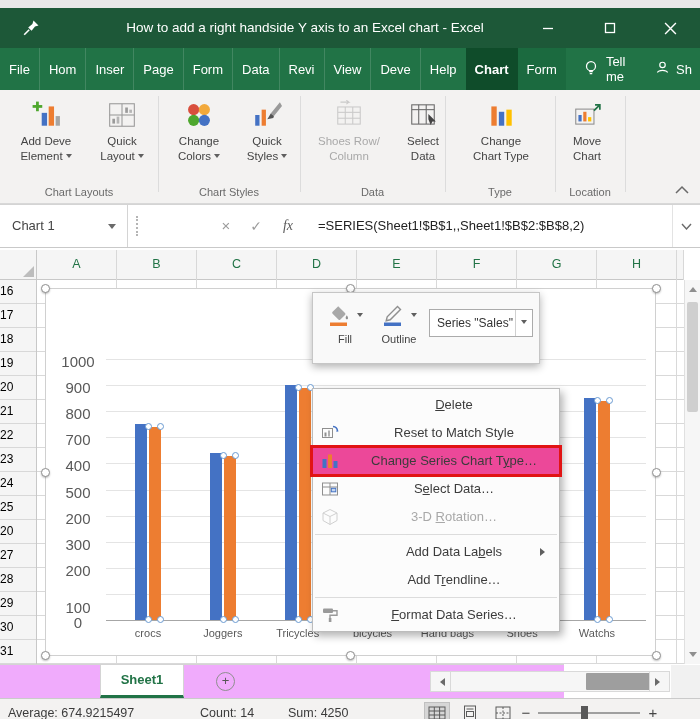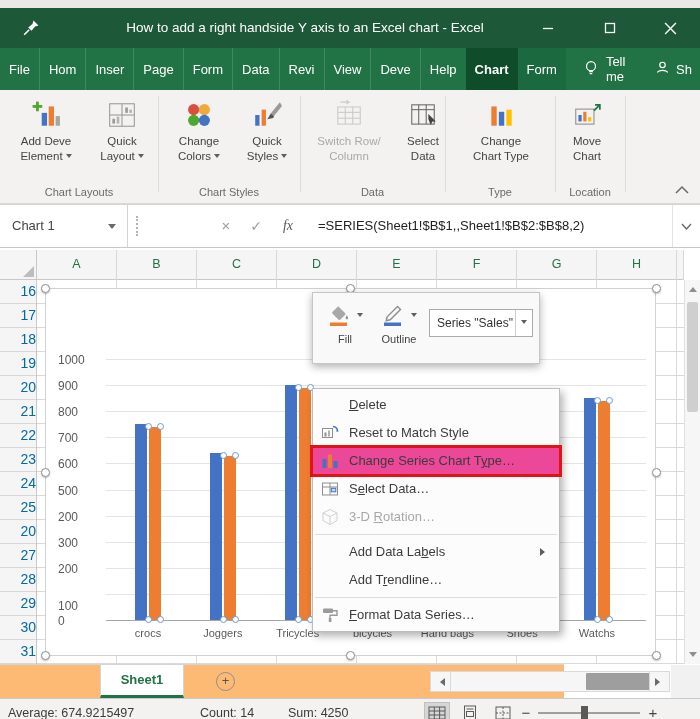--- a/index.html
+++ b/index.html
@@ -49,68 +49,68 @@
   .fexpand { position:absolute; right:0; top:0; width:28px; height:42px; border-left:1px solid #e3e3e3; display:flex; align-items:center; justify-content:center; }
 
   
   #sheet { position:absolute; left:0; top:242px; width:700px; height:414px; background:#fff; }
   .selectall { position:absolute; left:0; top:0; width:37px; height:30px; background:#f5f5f5; border-right:1px solid #c8c8c8; border-bottom:1px solid #c8c8c8; }
   .corner-tri { position:absolute; right:2px; bottom:2px; width:0; height:0; border-left:11px solid transparent; border-bottom:11px solid #bdbdbd; }
   #col-headers { position:absolute; left:37px; top:0; width:647px; height:30px; display:flex; background:#f5f5f5; border-bottom:1px solid #c8c8c8; }
   .colh { width:80px; height:30px; line-height:29px; text-align:center; font-size:12.5px; color:#217346; border-right:1px solid #d8d8d8; }
   .colh-fill { flex:1; }
   #row-headers { position:absolute; left:0; top:30px; width:37px; height:384px; background:#f5f5f5; border-right:1px solid #c8c8c8; }
-  .rowh { height:24px; line-height:23px; text-align:right; font-size:14px; color:#0369a1; border-bottom:1px solid #d8d8d8; }
+  .rowh { height:24px; line-height:23px; text-align:left; font-size:12px; color:#000000; border-bottom:1px solid #d8d8d8; }
   #grid-cells { position:absolute; left:37px; top:30px; width:647px; height:384px;
     background-image:
       repeating-linear-gradient(to right, transparent 0, transparent 79px, #d9d9d9 79px, #d9d9d9 80px),
       repeating-linear-gradient(to bottom, transparent 0, transparent 23px, #d9d9d9 23px, #d9d9d9 24px);
   }
   
   #vscroll { position:absolute; left:684px; top:30px; width:16px; height:384px; background:#f6f6f6; border-left:1px solid #e0e0e0; }
   .vs-arrow { position:absolute; left:0; width:15px; height:15px; display:flex; align-items:center; justify-content:center; }
   .tri-up { width:0; height:0; border:4px solid transparent; border-bottom:5px solid #8f8f8f; }
   .tri-down { width:0; height:0; border:4px solid transparent; border-top:5px solid #8f8f8f; }
   .tri-left { width:0; height:0; border:4px solid transparent; border-right:5px solid #6a6a6a; }
   .tri-right { width:0; height:0; border:4px solid transparent; border-left:5px solid #6a6a6a; }
   #vthumb { position:absolute; left:2px; top:22px; width:11px; height:110px; background:#cfcfcf; border-radius:2px; }
 
   
   #chart { position:absolute; left:45px; top:280px; width:611px; height:368px; background:#fff; border:1px solid #d0d0d0; z-index:2; }
   .ctitle { position:absolute; left:0; top:12px; width:100%; text-align:center; font-size:15.5px; color:#595959; }
   .gline { position:absolute; left:60px; width:540px; height:1px; background:#e4e4e4; }
   .gaxis { position:absolute; left:60px; width:540px; height:1px; background:#a6a6a6; }
-  .ylab { position:absolute; left:12px; width:40px; text-align:left; font-size:12px; color:#595959; }
+  .ylab { position:absolute; left:12px; width:40px; text-align:center; font-size:15px; color:#595959; }
   .bar { position:absolute; width:12px; }
   .catlab { position:absolute; width:74px; text-align:center; font-size:11px; color:#595959; top:338px; white-space:nowrap; }
   .sel-dot { position:absolute; width:7px; height:7px; background:#fff; border:1.5px solid #6b9bd2; border-radius:50%; z-index:3; }
   .handle { position:absolute; width:9px; height:9px; background:#fff; border:1px solid #8f8f8f; border-radius:50%; box-shadow:0 1px 2px rgba(0,0,0,0.25); z-index:4; }
 
   
   #minibar { position:absolute; left:312px; top:284px; width:228px; height:72px; background:#f9f9f9; border:1px solid #c6c6c6; box-shadow:0 3px 8px rgba(0,0,0,0.3); z-index:6; }
   .mb-btn { position:absolute; top:6px; width:48px; height:60px; text-align:center; font-size:11px; color:#444; }
   .mb-btn svg { width:24px; height:24px; }
   .mb-fill { left:8px; } .mb-outline { left:62px; }
   .mb-iconrow { display:flex; align-items:center; justify-content:center; gap:3px; height:34px; }
   .mb-combo { position:absolute; left:116px; top:16px; width:104px; height:28px; background:#fff; border:1px solid #ababab; font-size:12px; line-height:26px; padding-left:7px; color:#333; white-space:nowrap; }
   .mb-combo-caret { position:absolute; right:0; top:0; width:17px; height:26px; border-left:1px solid #d0d0d0; display:flex; align-items:center; justify-content:center; }
 
   
   #ctxmenu { position:absolute; left:312px; top:380px; width:248px; background:#fcfcfc; border:1px solid #bcbcbc; box-shadow:3px 4px 8px rgba(0,0,0,0.3); z-index:6; padding:2px 0; }
-  .menu-item { position:relative; height:28px; line-height:28px; font-size:13px; color:#3c3c3c; padding-left:36px; cursor:default; white-space:nowrap; }
+  .menu-item { position:relative; height:28px; line-height:28px; font-size:13px; color:#3c3c3c; padding-left:36px; cursor:default; white-space:nowrap;text-align:center; }
   .menu-item.disabled { color:#a8a8a8; }
   .menu-item.hl { background:#ec4899; }
   .mi-icon { position:absolute; left:8px; top:5px; width:18px; height:18px; }
   .mi-icon svg { width:18px; height:18px; }
   .mi-sub { position:absolute; right:10px; top:10px; }
   .menu-sep { height:1px; background:#dcdcdc; margin:3px 2px; }
   .red-frame { position:absolute; left:-3px; right:-3px; top:-2px; bottom:-2px; border:3px solid #e11414; pointer-events:none; }
 
   
-  #sheetbar { position:absolute; left:0; top:656px; width:564px; height:34px; background:#fdba74; border-top:1px solid #d4d4d4; }
+  #sheetbar { position:absolute; left:0; top:656px; width:564px; height:34px; background:#f0abfc; border-top:1px solid #d4d4d4; }
   .stab { position:absolute; left:100px; top:0; width:84px; height:33px; background:#fff; border-left:1px solid #d4d4d4; border-right:1px solid #d4d4d4; border-bottom:3px solid #217346; text-align:center; line-height:30px; color:#217346; font-weight:bold; font-size:13px; }
   .addsheet { position:absolute; left:216px; top:7px; width:19px; height:19px; border:1px solid #8f8f8f; border-radius:50%; text-align:center; line-height:16px; font-size:13px; color:#555; }
   .hscroll { position:absolute; left:430px; top:6px; width:240px; height:21px; background:#f6f6f6; border:1px solid #d9d9d9; }
   .hs-arrow { position:absolute; top:0; width:20px; height:19px; display:flex; align-items:center; justify-content:center; }
   #hthumb { position:absolute; left:155px; top:1px; width:64px; height:17px; background:#9e9e9e; border-radius:1px; }
   .sb-corner { position:absolute; left:671px; top:0; width:29px; height:33px; background:#f1f1f1; }
 
   
   #statusbar { position:absolute; left:0; top:690px; width:700px; height:29px; background:#f3f2f1; border-top:1px solid #cacaca; font-size:12.5px; color:#3b3b3b; }
   .st-text { position:absolute; top:0; line-height:28px; white-space:nowrap; }
@@ -242,21 +242,21 @@
 
     <div class="rbtn disabled" style="left:304px;width:90px">
       <span class="ricon"><svg viewBox="0 0 28 28" opacity="0.45">
             <rect x="3.5" y="6.5" width="21" height="16" fill="none" stroke="#9a9a9a"></rect>
             <line x1="10.5" y1="6.5" x2="10.5" y2="22.5" stroke="#9a9a9a"></line>
             <line x1="17.5" y1="6.5" x2="17.5" y2="22.5" stroke="#9a9a9a"></line>
             <line x1="3.5" y1="11.5" x2="24.5" y2="11.5" stroke="#9a9a9a"></line>
             <line x1="3.5" y1="17" x2="24.5" y2="17" stroke="#9a9a9a"></line>
             <path d="M6 2 h8 l-2.5 -1.8 M14 2 l-2.5 1.8" stroke="#9a9a9a" fill="none"></path>
           </svg></span>
-      <span>Switch Row/</span><br>
+      <span>Shoes Row/</span><br>
       <span>Column</span>
     </div>
 
     <div class="rbtn" style="left:398px;width:50px">
       <span class="ricon"><svg viewBox="0 0 28 28">
             <rect x="3.5" y="4.5" width="21" height="18" fill="none" stroke="#6a6a6a"></rect>
             <line x1="3.5" y1="9" x2="24.5" y2="9" stroke="#6a6a6a"></line>
             <line x1="10" y1="4.5" x2="10" y2="22.5" stroke="#6a6a6a"></line>
             <line x1="17" y1="4.5" x2="17" y2="22.5" stroke="#6a6a6a"></line>
             <path d="M19 13 l7 7 -3.2 0 -1.6 3.4 -2.2 -5.4 z" fill="#444"></path>
@@ -367,21 +367,21 @@
         <div class="ylab" style="top: 310px;">100</div>
         <div class="gline" style="top: 278.8px;"></div>
         <div class="ylab" style="top: 272.8px;">200</div>
         <div class="gline" style="top: 252.7px;"></div>
         <div class="ylab" style="top: 246.7px;">300</div>
         <div class="gline" style="top: 226.6px;"></div>
         <div class="ylab" style="top: 220.6px;">200</div>
         <div class="gline" style="top: 200.5px;"></div>
         <div class="ylab" style="top: 194.5px;">500</div>
         <div class="gline" style="top: 174.4px;"></div>
-        <div class="ylab" style="top: 168.4px;">600</div>
+        <div class="ylab" style="top: 168.4px;">400</div>
         <div class="gline" style="top: 148.3px;"></div>
         <div class="ylab" style="top: 142.3px;">700</div>
         <div class="gline" style="top: 122.2px;"></div>
         <div class="ylab" style="top: 116.2px;">800</div>
         <div class="gline" style="top: 96.1px;"></div>
         <div class="ylab" style="top: 90.1px;">900</div>
         <div class="gline" style="top: 70px;"></div>
         <div class="ylab" style="top: 64px;">1000</div>
         <div class="bar" style="left: 89px; top: 135.25px; height: 195.75px; background: rgb(68, 114, 196);"></div>
         <div class="bar" style="left: 103px; top: 137.86px; height: 193.14px; background: rgb(237, 125, 49);"></div>

